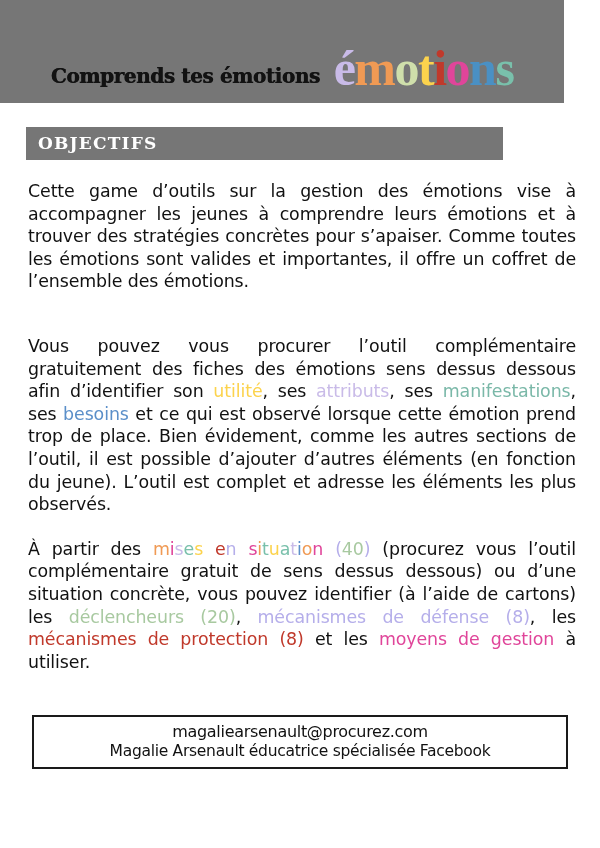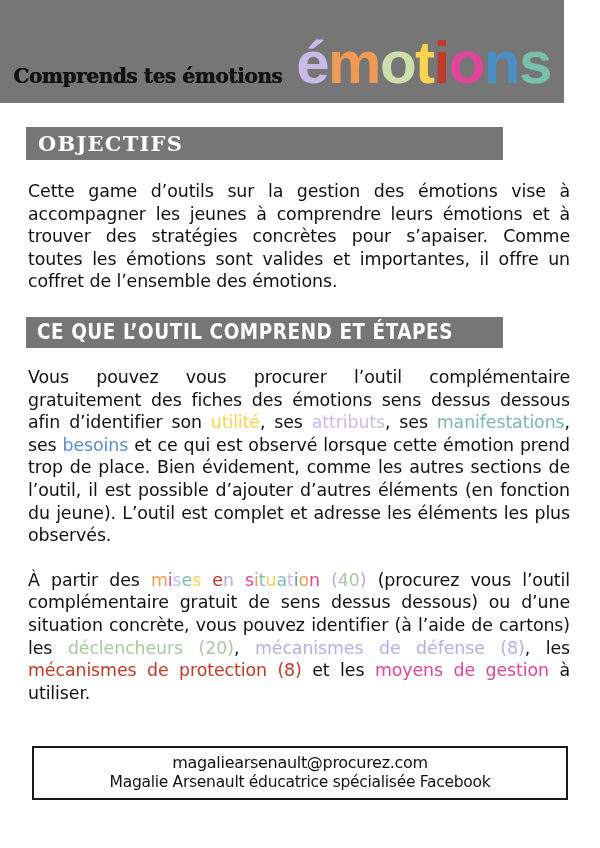--- a/index.html
+++ b/index.html
@@ -37,23 +37,23 @@
     font-weight: bold;
     font-size: 20px;
     letter-spacing: -0.4px;
     color: #121212;
     line-height: 1;
     padding-bottom: 6px;
     white-space: nowrap;
     text-shadow: 0.6px 0 0 #121212;
   }
   .brand-logo {
-    font-family: Liberation Sans, sans-serif;
+    font-family: Liberation Serif, serif;
     font-weight: bold;
-    font-size: 60px;
+    font-size: 50px;
     line-height: 0.96;
     letter-spacing: -1.5px;
     white-space: nowrap;
   }
   .brand-logo span { display: inline; }
 
   
   .section-bar {
     margin: 0 0 0 26px;
     width: 477px;
@@ -62,21 +62,21 @@
     display: flex;
     align-items: center;
   }
   .section-bar.objectifs {
     height: 33px;
     padding-left: 12px;
   }
   .section-bar.objectifs .section-title {
     font-family: "DejaVu Serif", serif;
     font-weight: bold;
-    font-size: 21px;
+    font-size: 17px;
     letter-spacing: 1.2px;
     color: #ffffff;
     line-height: 1;
   }
   .section-bar.etapes {
     height: 31px;
     padding-left: 11px;
   }
   .section-bar.etapes .section-title {
     font-family: "DejaVu Sans Condensed", "Liberation Sans Narrow", "DejaVu Sans", sans-serif;
@@ -87,21 +87,21 @@
     line-height: 1;
     transform: scaleX(0.93);
     transform-origin: left center;
   }
 
   
   .content {
     padding: 0;
   }
   .para {
-    margin: 0 30px 0 28px;
+    margin: 0 24px 0 28px;
     font-family: "DejaVu Sans", sans-serif;
     font-size: 17.4px;
     line-height: 22.6px;
     color: #111111;
     text-align: justify;
     letter-spacing: -0.1px;
   }
   .sp-18 { height: 18px; }
   .sp-20 { height: 20px; }
   .sp-22 { height: 22px; }
@@ -143,23 +143,20 @@
   <div class="section-bar objectifs">
     <div class="section-title">OBJECTIFS</div>
   </div>
 
   <div class="sp-20"></div>
 
   <div class="para">Cette game d’outils sur la gestion des émotions vise à accompagner les jeunes à comprendre leurs émotions et à trouver des stratégies concrètes pour s’apaiser. Comme toutes les émotions sont valides et importantes, il offre un coffret de l’ensemble des émotions.</div>
 
   <div class="sp-24"></div>
 
-  <div class="section-bar etapes">
-    <div class="section-title">CE QUE L’OUTIL COMPREND ET ÉTAPES</div>
-  </div>
 
   <div class="sp-18"></div>
 
   <div class="para">
     <span>Vous pouvez vous procurer l’outil complémentaire gratuitement des fiches des émotions sens dessus dessous afin d’identifier son </span><span style="color: rgb(252, 211, 77);">utilité</span><span>, ses </span><span style="color: rgb(201, 187, 232);">attributs</span><span>, ses </span><span style="color: rgb(122, 184, 168);">manifestations</span><span>, ses </span><span style="color: rgb(91, 143, 201);">besoins</span><span> et ce qui est observé lorsque cette émotion prend trop de place. Bien évidement, comme les autres sections de l’outil, il est possible d’ajouter d’autres éléments (en fonction du jeune). L’outil est complet et adresse les éléments les plus observés.</span>
   </div>
 
   <div class="sp-22"></div>
 
   <div class="para">

